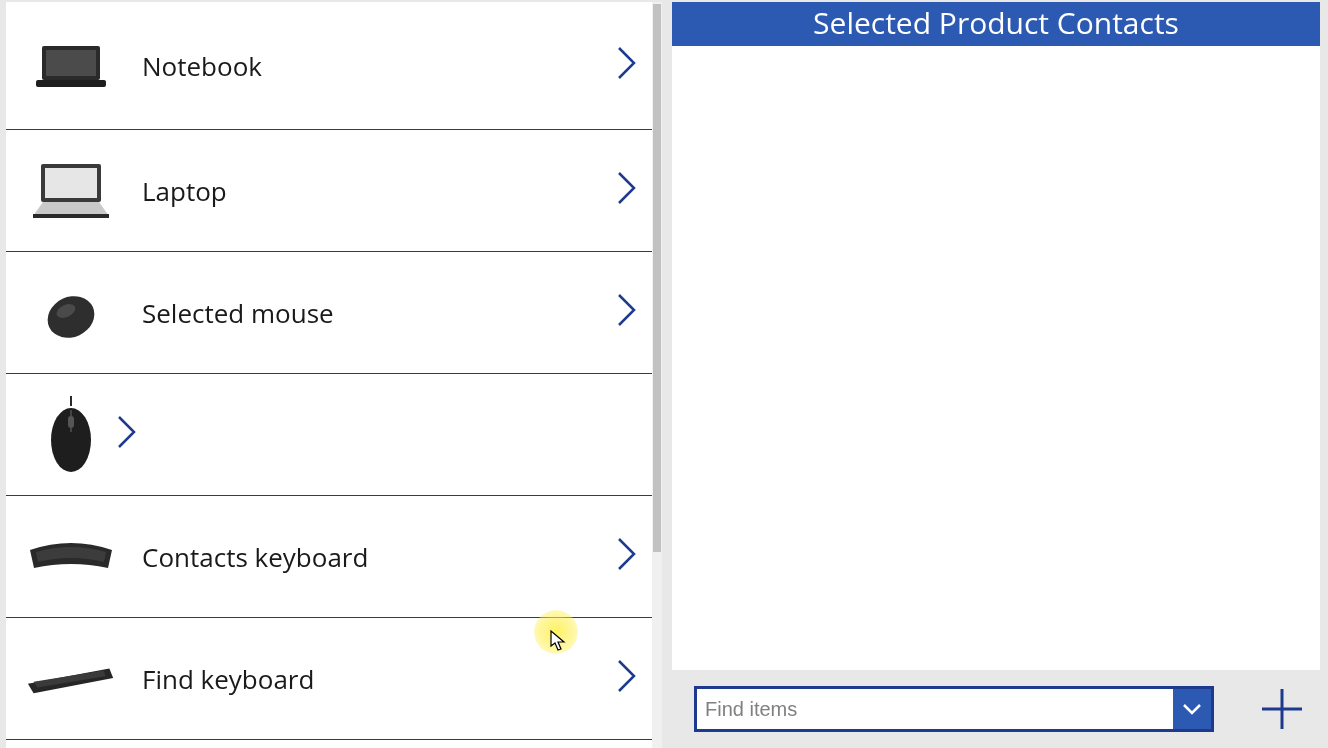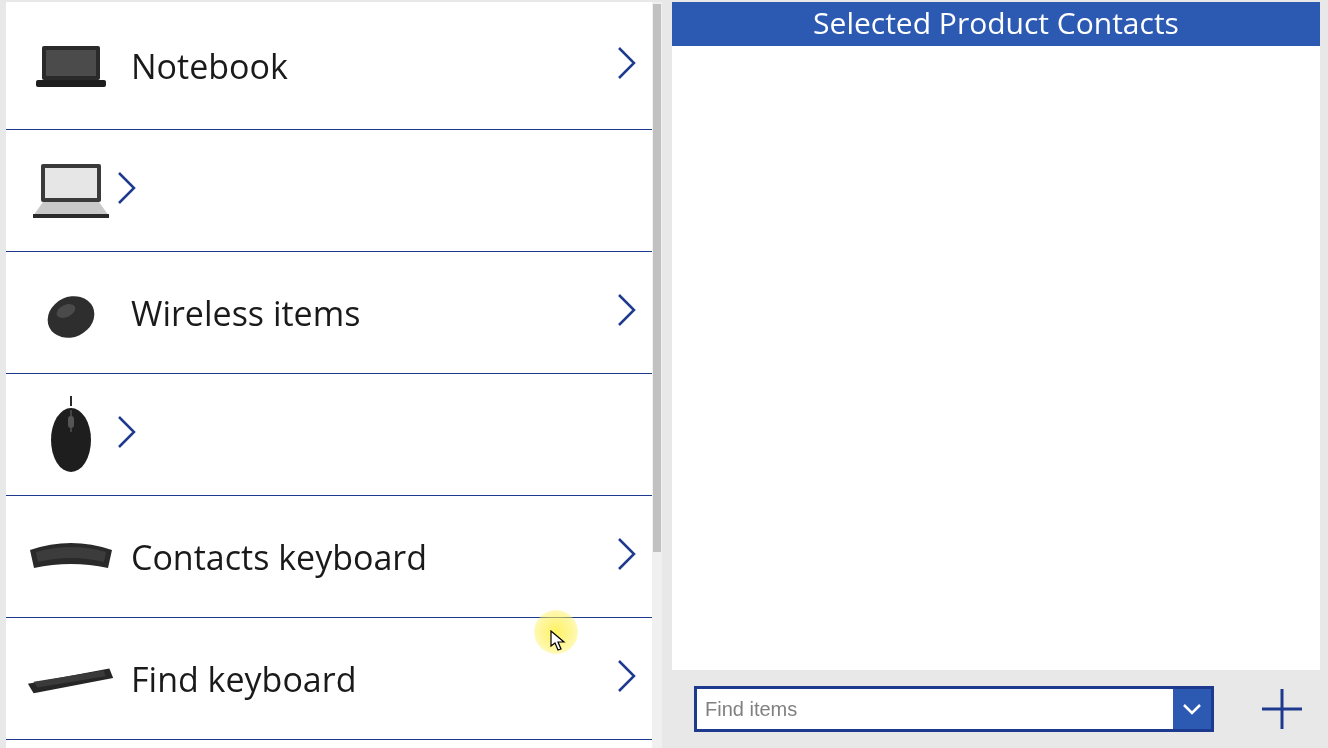--- a/index.html
+++ b/index.html
@@ -43,24 +43,24 @@
       height: 70px;
       display: flex;
       align-items: center;
       justify-content: center;
       flex-shrink: 0;
     }
     .thumb svg {
       display: block;
     }
     .product-label {
-      font-size: 34px;
+      font-size: 26px;
       font-weight: 500;
       color: #1a1a1a;
-      margin-left: 15px;
+      margin-left: 26px;
       flex: 1;
     }
     .row-chevron {
       flex-shrink: 0;
       margin-right: 6px;
     }
     .scrollbar-track {
       position: absolute;
       right: -8px;
       top: 0;
@@ -185,35 +185,36 @@
 
     <div class="product-row">
       <div class="thumb">
         <svg width="84" height="58" viewBox="0 0 84 58">
           <rect x="12" y="2" width="60" height="38" rx="2" fill="#3a3a3a"></rect>
           <rect x="16" y="6" width="52" height="30" fill="#e6e6e6"></rect>
           <polygon points="4,54 80,54 70,40 14,40" fill="#c9c9c9"></polygon>
           <rect x="4" y="52" width="76" height="4" fill="#2a2a2a"></rect>
         </svg>
       </div>
+      <div class="product-label">Laptop</div>
       <div class="row-chevron">
         <svg width="22" height="36" viewBox="0 0 22 36">
             <polyline points="3,3 18,18 3,33" fill="none" stroke="#1d3a8f" stroke-width="2.5"></polyline>
           </svg>
       </div>
     </div>
 
     <div class="product-row">
       <div class="thumb">
         <svg width="70" height="60" viewBox="0 0 70 60">
           <ellipse cx="35" cy="34" rx="24" ry="20" fill="#2e2e2e" transform="rotate(-25 35 34)"></ellipse>
           <ellipse cx="30" cy="28" rx="10" ry="6" fill="#4a4a4a" transform="rotate(-25 30 28)"></ellipse>
         </svg>
       </div>
-      <div class="product-label">Wireless items</div>
+      <div class="product-label">Selected mouse</div>
       <div class="row-chevron">
         <svg width="22" height="36" viewBox="0 0 22 36">
             <polyline points="3,3 18,18 3,33" fill="none" stroke="#1d3a8f" stroke-width="2.5"></polyline>
           </svg>
       </div>
     </div>
 
     <div class="product-row">
       <div class="thumb">
         <svg width="60" height="78" viewBox="0 0 60 78">

